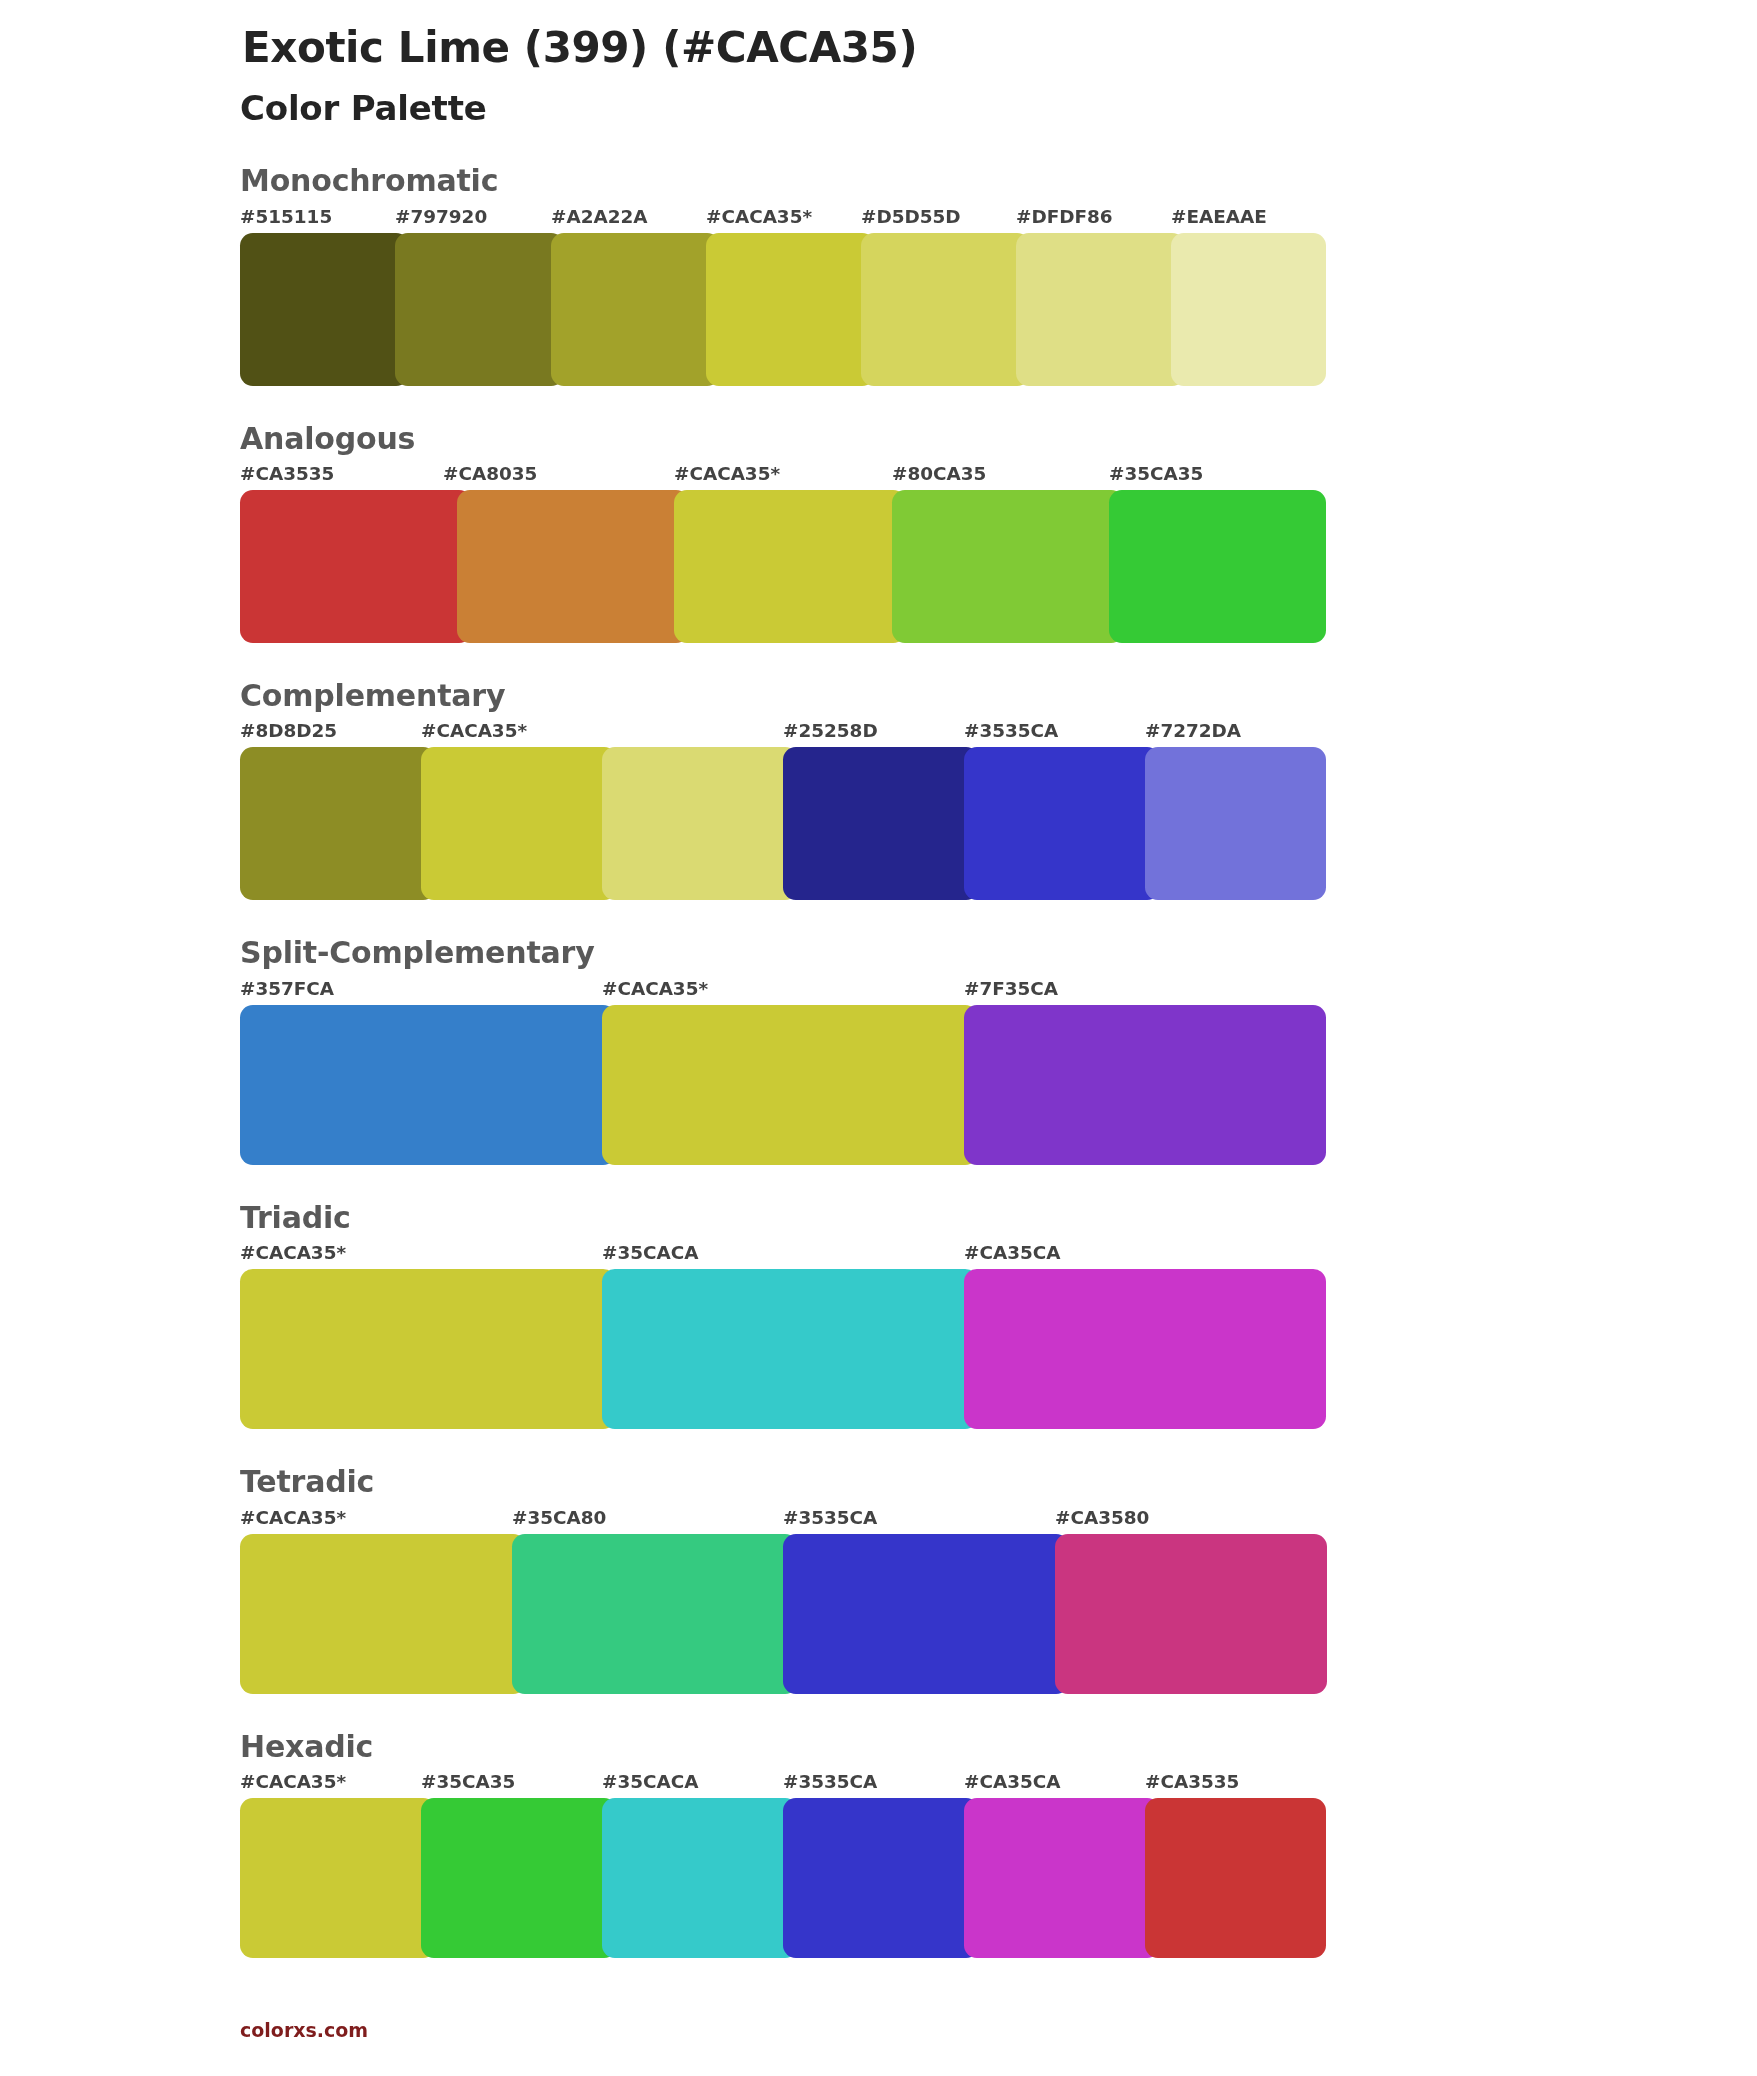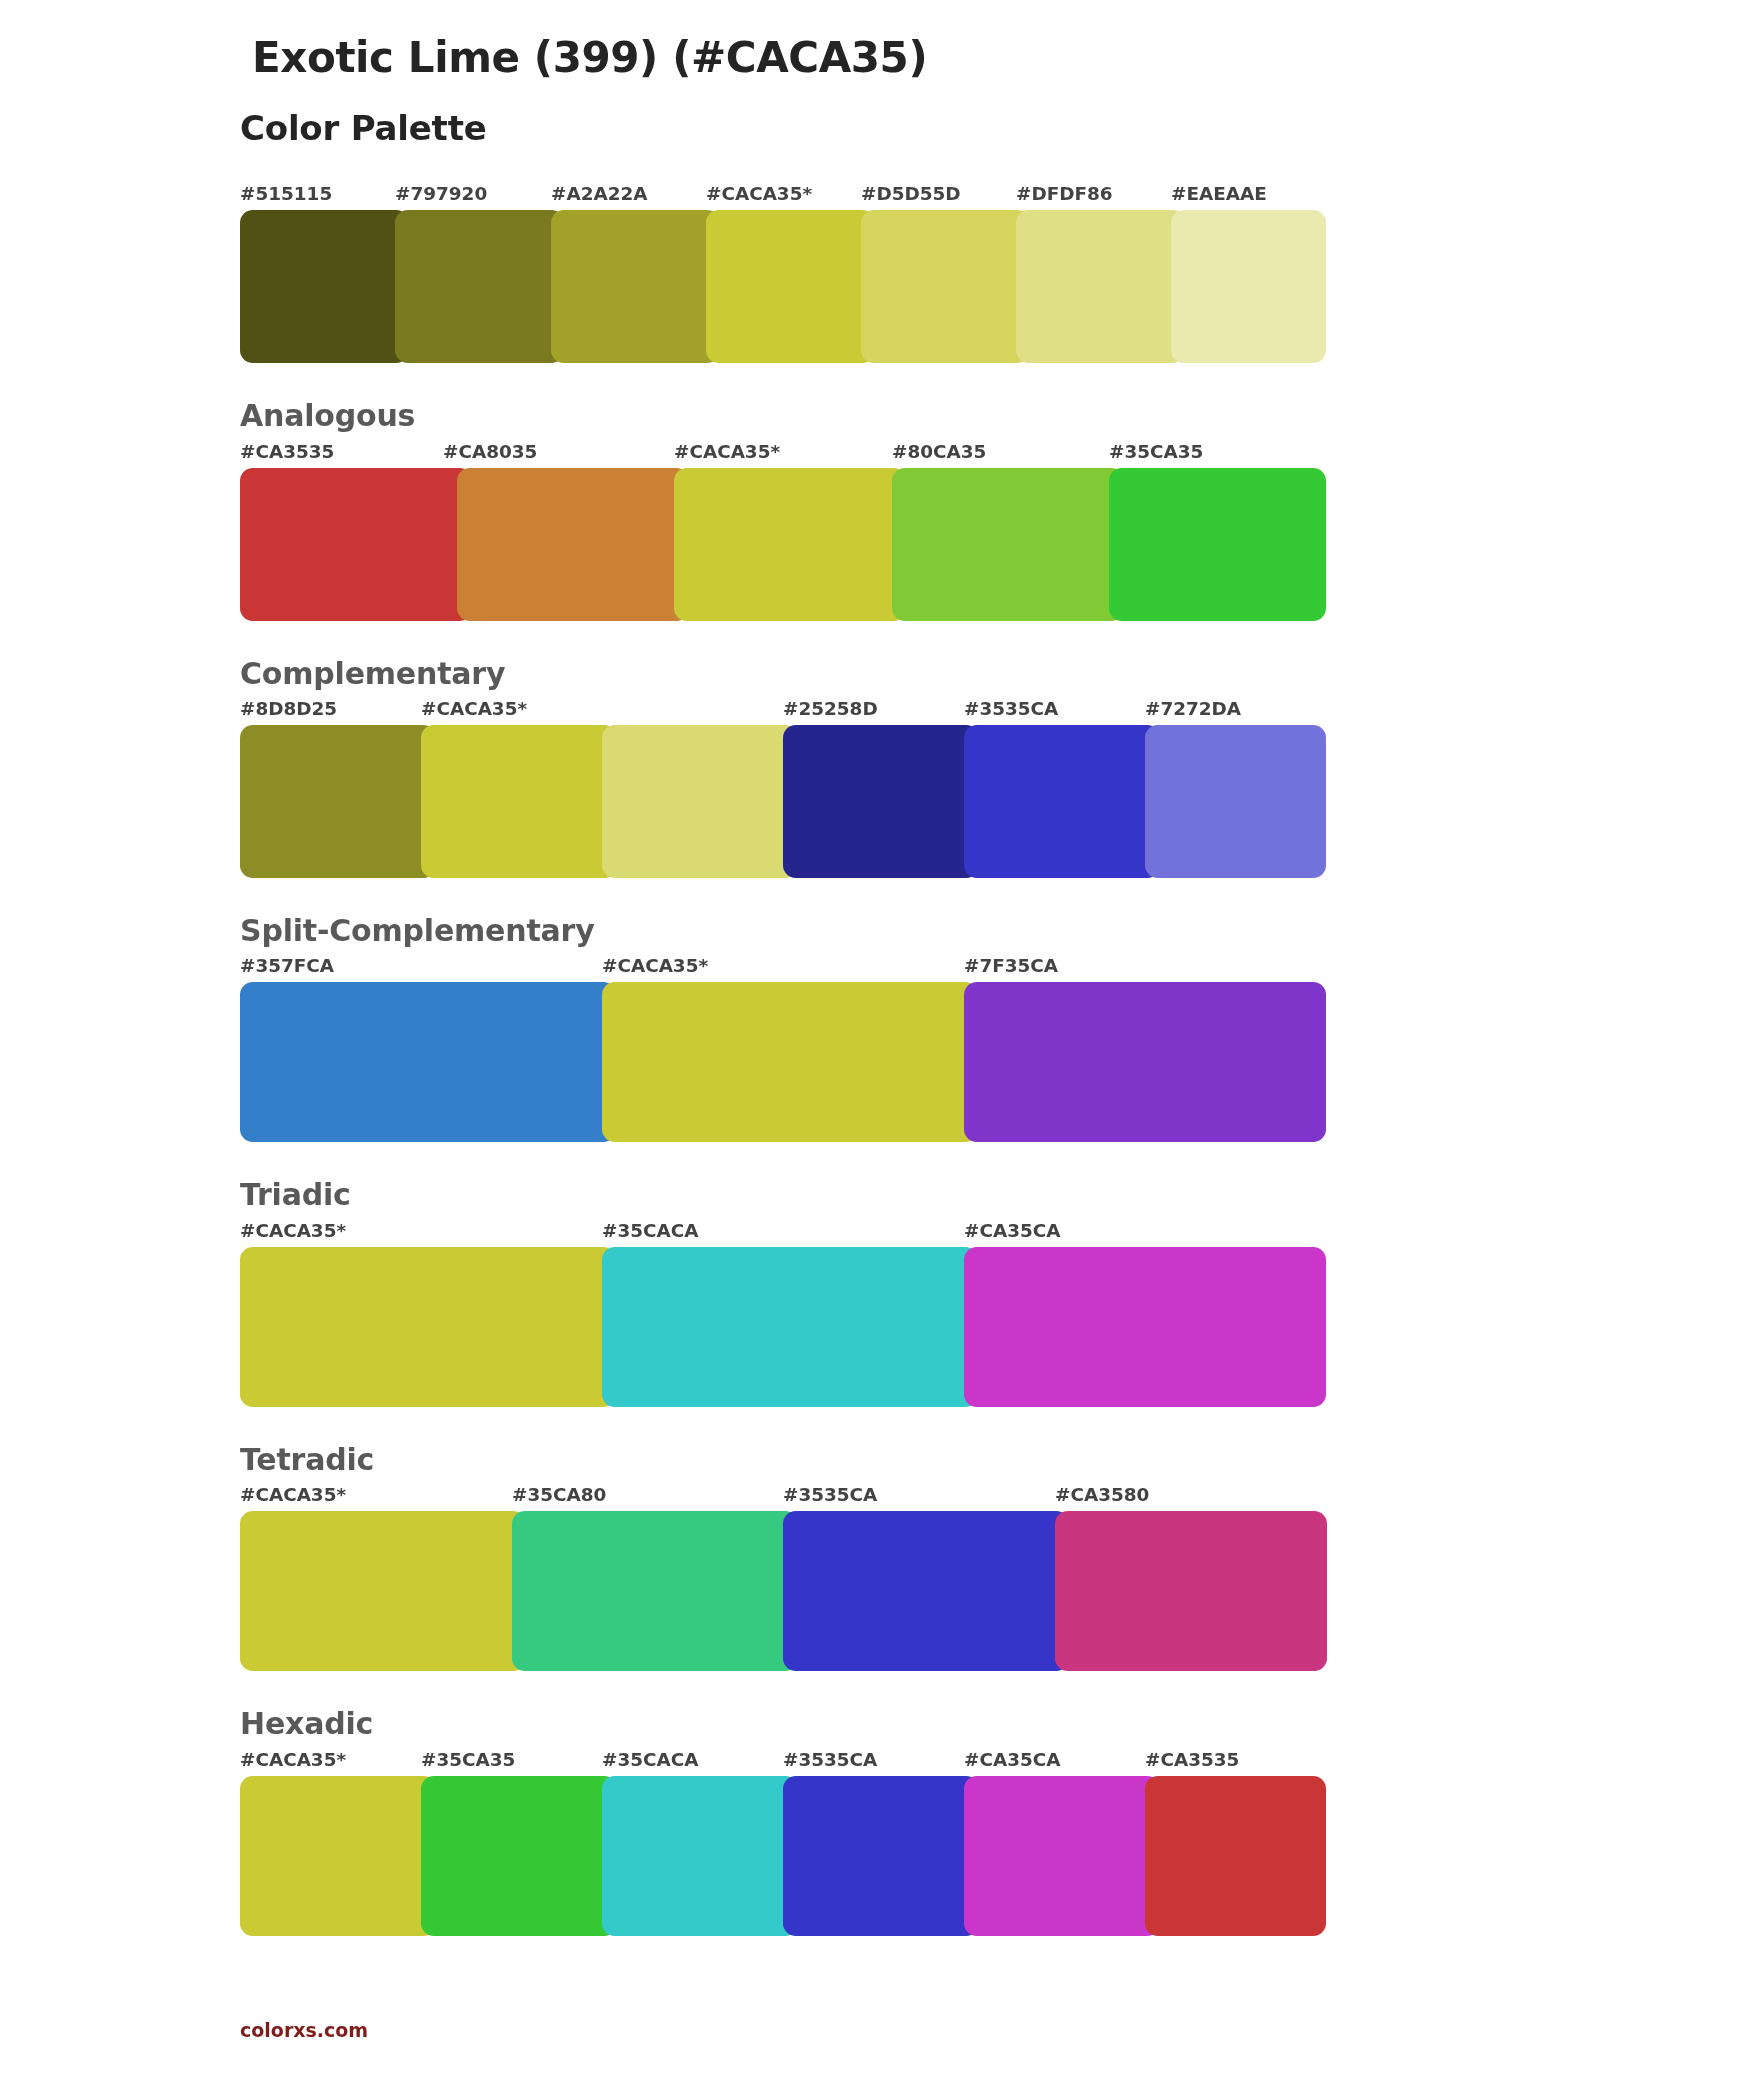--- a/index.html
+++ b/index.html
@@ -27,21 +27,21 @@
     top: 0;
     width: 1278px;
   }
 
   
   .page-title {
     font-size: 42px;
     font-weight: 700;
     color: #242424;
     letter-spacing: -0.4px;
-    margin: 12px;
+    margin: 2px;
     padding-top: 22.4px;
     line-height: 1.15;
     font-family: "DejaVu Sans", "Liberation Sans", sans-serif;
   }
   .page-subtitle {
     font-size: 34px;
     font-weight: 700;
     color: #242424;
     letter-spacing: -0.2px;
     margin: 0;
@@ -100,20 +100,21 @@
 
 <div class="page">
   <div class="content">
 
     <h1 class="page-title">Exotic Lime (399) (#CACA35)</h1>
 
     <h2 class="page-subtitle">Color Palette</h2>
 
     <div id="sections-container">
         <div class="section">
+          <div class="section-title">Monochromatic</div>
           <div class="labels-row">
             <div class="hex-label" style="left: 0px;">#515115</div>
             <div class="hex-label" style="left: 155px;">#797920</div>
             <div class="hex-label" style="left: 311px;">#A2A22A</div>
             <div class="hex-label" style="left: 466px;">#CACA35*</div>
             <div class="hex-label" style="left: 621px;">#D5D55D</div>
             <div class="hex-label" style="left: 776px;">#DFDF86</div>
             <div class="hex-label" style="left: 931px;">#EAEAAE</div>
           </div>
           <div class="swatch-row" style="height: 153px;">

